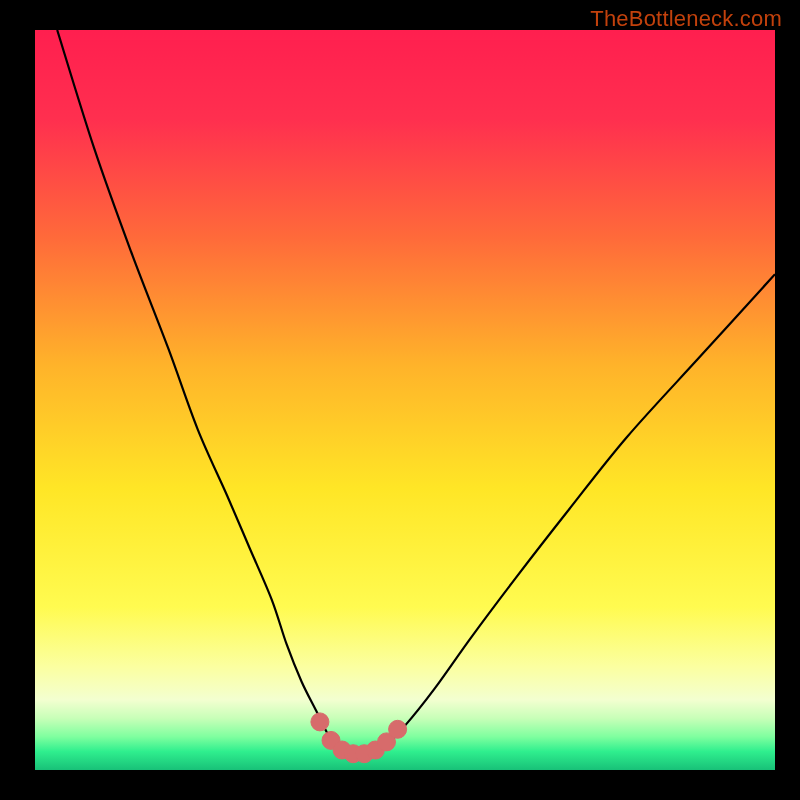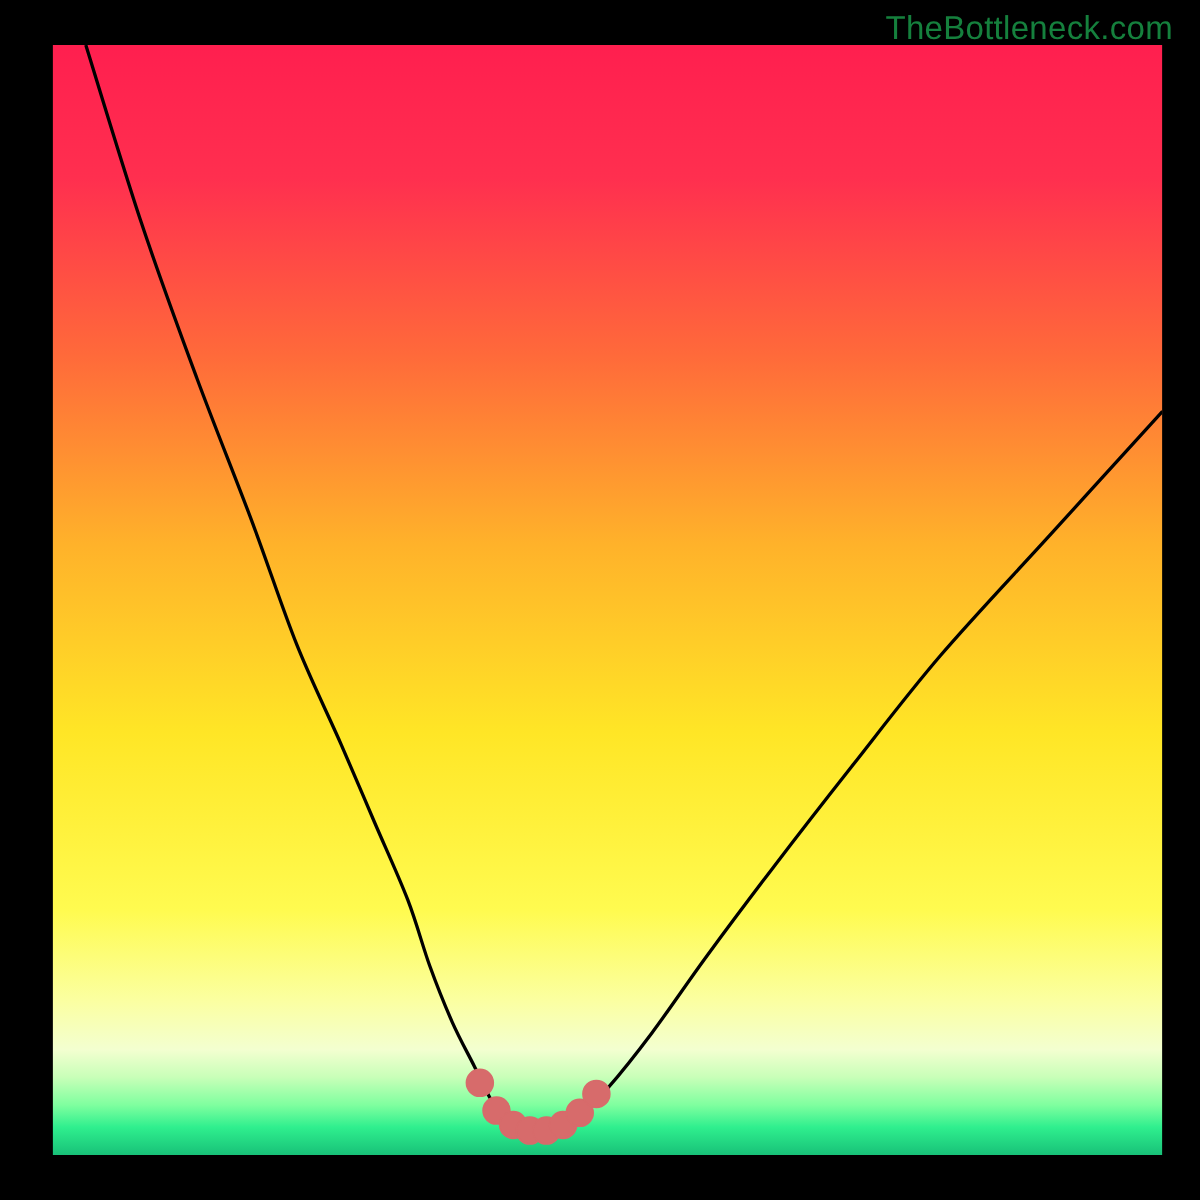--- a/index.html
+++ b/index.html
@@ -39,21 +39,21 @@
     left: 0;
     top: 0;
     width: 100%;
     height: 100%;
     pointer-events: none;
   }
   .watermark {
     position: absolute;
     top: 6px;
     right: 18px;
-    color: #15803d;
+    color: #c2410c;
     font-size: 22px;
     font-weight: 500;
     letter-spacing: 0.2px;
     user-select: none;
   }
 </style>
 </head>
 <body>
 
 <div class="frame">

